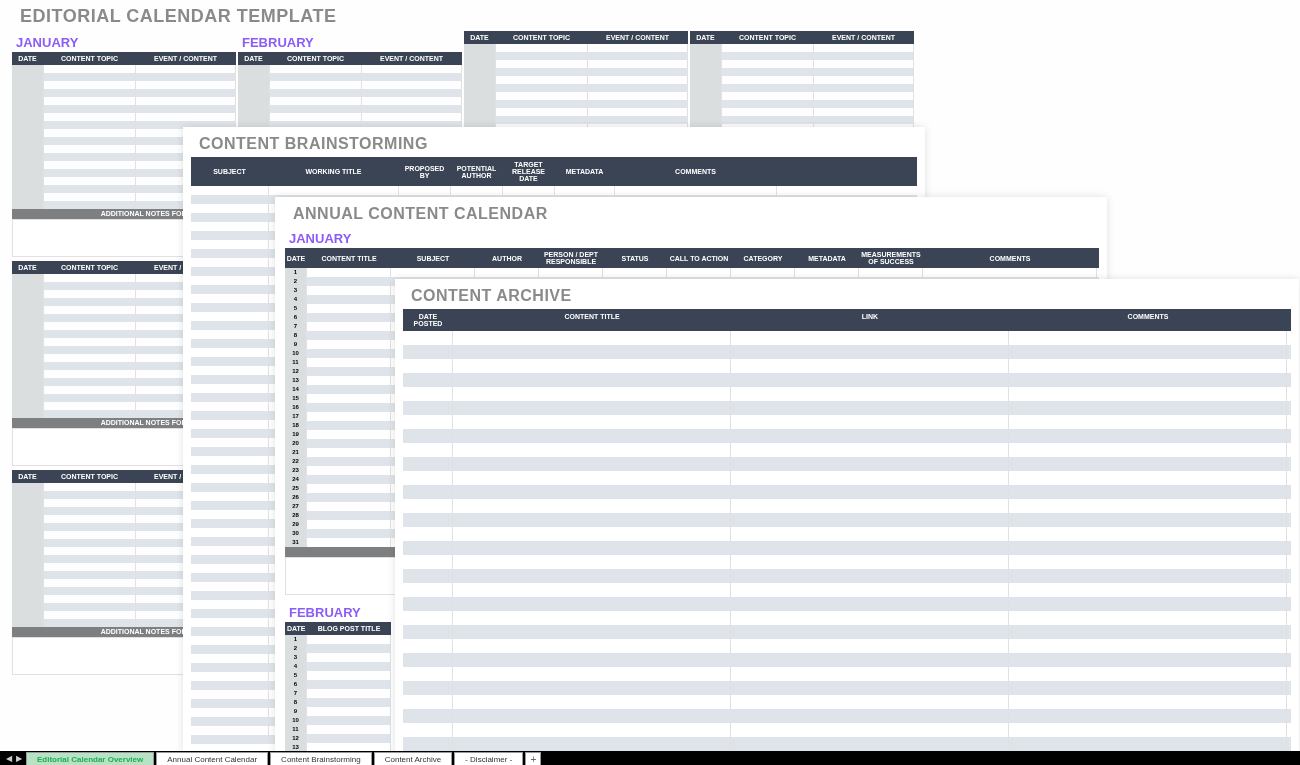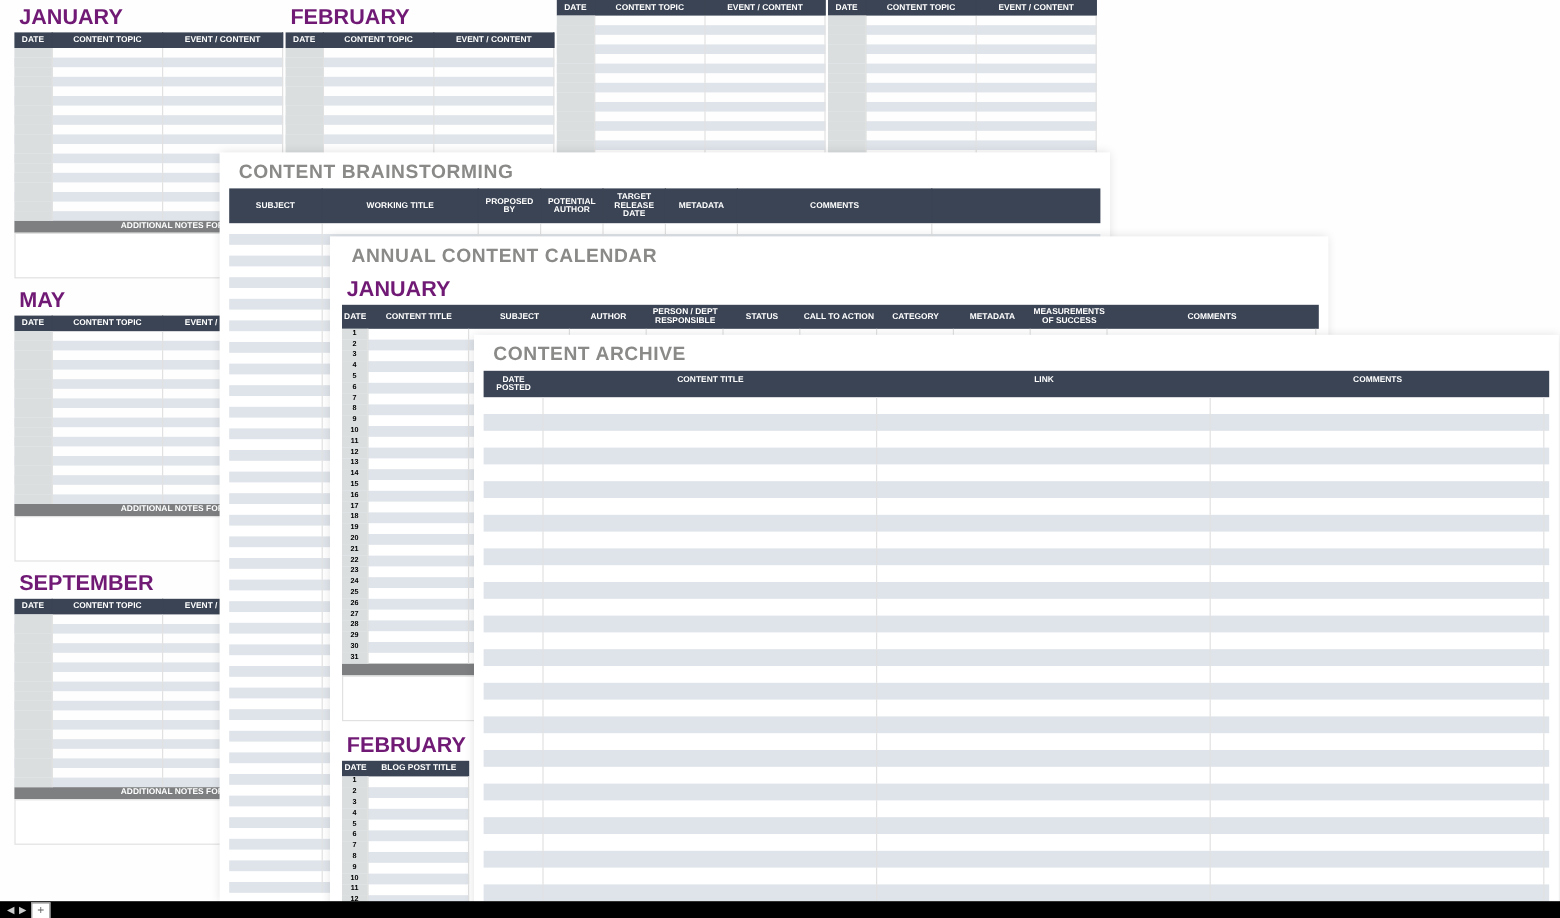--- a/index.html
+++ b/index.html
@@ -30,23 +30,23 @@
   .big-title {
     font-size:18px;
     font-weight:bold;
     color:#8a8a88;
     letter-spacing:.5px;
     text-transform:uppercase;
     padding:6px 0 4px 12px;
   }
 
   .month-title {
-    font-size:18px;
+    font-size:13px;
     font-weight:bold;
-    color:#701a75;
+    color:#8b5cf6;
     text-transform:uppercase;
     padding:4px 0 2px 4px;
   }
 
   
   .ov-month { display:inline-block; vertical-align:top; margin-right:2px; }
   .ov-head { display:flex; font-size:7px; font-weight:bold; color:#fff; background:#3a4454; }
   .ov-head div { text-align:center; padding:3px 2px; border-right:1px solid #3a4454; }
   .ov-date{ width:32px; }
   .ov-topic{ width:92px; }
@@ -120,20 +120,21 @@
     margin-left:2px; margin-top:1px; border:1px solid #999; border-bottom:none;
     display:flex;align-items:center; white-space:nowrap;
   }
   .tab.active { background:#b7e2c3; color:#2a5; font-weight:bold; }
   .tab-plus { width:16px; font-size:10px; color:#666; display:flex;align-items:center;justify-content:center; margin-left:2px; background:#fff; margin-top:1px; border:1px solid #999; border-bottom:none;}
 </style>
 </head>
 <body>
 
 <div style="position:absolute;left:8px;top:0;">
+  <div class="big-title">EDITORIAL CALENDAR TEMPLATE</div>
 
   <div id="ovrow1" style="padding-left:4px;"><div class="ov-month"><div class="month-title">JANUARY</div><div class="ov-head">
           <div class="ov-date">DATE</div>
           <div class="ov-topic">CONTENT TOPIC</div>
           <div class="ov-event">EVENT / CONTENT</div>
         </div><div class="ov-rows">
           <div class="r">
             <div class="ov-date"></div>
             <div class="ov-topic"></div>
             <div class="ov-event"></div>
@@ -503,21 +504,21 @@
             <div class="ov-topic"></div>
             <div class="ov-event"></div>
           </div>
           <div class="r alt">
             <div class="ov-date"></div>
             <div class="ov-topic"></div>
             <div class="ov-event"></div>
           </div>
         </div></div></div>
 
-  <div id="ovrow2" style="padding-left:4px; margin-top:4px;"><div class="ov-month"><div class="month-title">MAY</div><div class="ov-head">
+  <div id="ovrow2" style="padding-left:4px; margin-top:4px;"><div class="ov-month"><div class="ov-head">
           <div class="ov-date">DATE</div>
           <div class="ov-topic">CONTENT TOPIC</div>
           <div class="ov-event">EVENT / CONTENT</div>
         </div><div class="ov-rows">
           <div class="r">
             <div class="ov-date"></div>
             <div class="ov-topic"></div>
             <div class="ov-event"></div>
           </div>
           <div class="r alt">
@@ -600,21 +601,21 @@
             <div class="ov-topic"></div>
             <div class="ov-event"></div>
           </div>
           <div class="r alt">
             <div class="ov-date"></div>
             <div class="ov-topic"></div>
             <div class="ov-event"></div>
           </div>
         </div><div class="ov-notes">ADDITIONAL NOTES FOR THE MONTH</div><div class="ov-notebox"></div></div></div>
 
-  <div id="ovrow3" style="padding-left:4px; margin-top:4px;"><div class="ov-month"><div class="month-title">SEPTEMBER</div><div class="ov-head">
+  <div id="ovrow3" style="padding-left:4px; margin-top:4px;"><div class="ov-month"><div class="ov-head">
           <div class="ov-date">DATE</div>
           <div class="ov-topic">CONTENT TOPIC</div>
           <div class="ov-event">EVENT / CONTENT</div>
         </div><div class="ov-rows">
           <div class="r">
             <div class="ov-date"></div>
             <div class="ov-topic"></div>
             <div class="ov-event"></div>
           </div>
           <div class="r alt">
@@ -1956,14 +1957,21 @@
         <div class="caw1"></div>
         <div class="caw2"></div>
         <div class="caw3"></div>
       </div>
     </div>
 </div>
 
 <div class="tabbar">
   <div class="nav">◀</div>
   <div class="nav">▶</div>
+  <div id="tabholder" style="display:flex;">
+      <div class="tab active">Editorial Calendar Overview</div>
+      <div class="tab">Annual Content Calendar</div>
+      <div class="tab">Content Brainstorming</div>
+      <div class="tab">Content Archive</div>
+      <div class="tab">- Disclaimer -</div>
+    </div>
   <div class="tab-plus">+</div>
 </div>
 
 </body></html>

